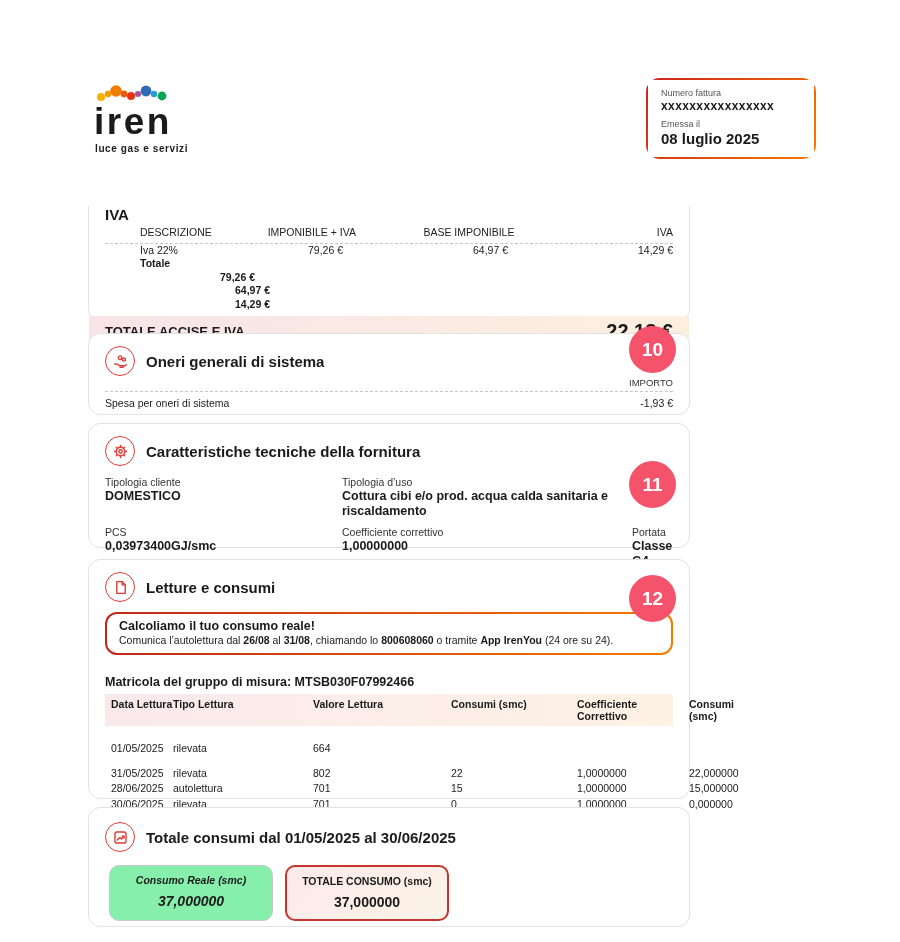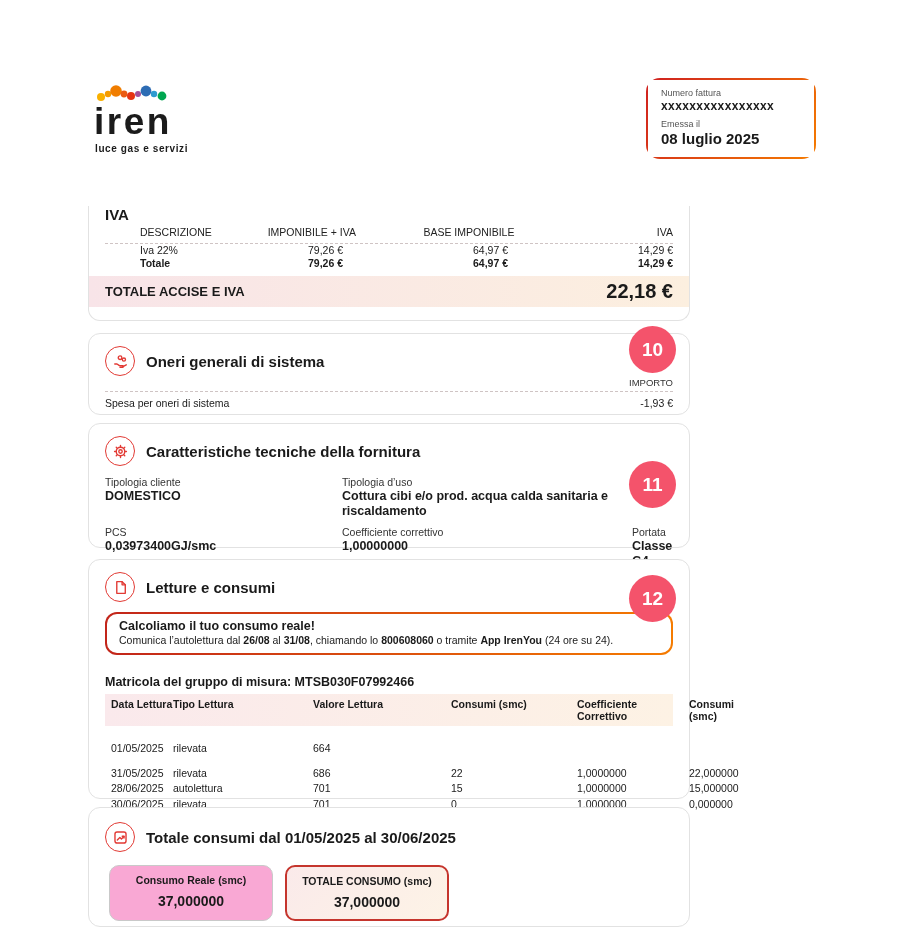--- a/index.html
+++ b/index.html
@@ -38,21 +38,21 @@
   .card-title { font-size:15px; font-weight:bold; }
 
   
   .iva-title { margin:11px 16px 3px; font-size:15px; font-weight:bold; }
   .iva-head, .iva-row { display:flex; margin:0 16px; font-size:10.5px; line-height:13.5px; }
   .iva-head { padding-bottom:3px; border-bottom:1px dashed #cfc4c4; color:#222; }
   .iva-c1 { flex:1; text-align:left;padding-left:35px; }
   .iva-c2 { width:150px; text-align:right; }
   .iva-c3 { width:165px; text-align:right; }
   .iva-c4 { width:165px; text-align:right; }
-  .iva-row.bold { font-weight:bold; }
+  .iva-row.bold { font-weight:bold;flex-direction:column; }
   .iva-total { margin-top:5px; padding:4px 16px;
     background:linear-gradient(90deg,#f8e4e8 0%,#fcefdf 100%);
     display:flex; align-items:center; justify-content:space-between; }
   .iva-total-label { font-size:13px; font-weight:bold; }
   .iva-total-value { font-size:20px; font-weight:bold; }
 
   
   .importo-label { text-align:right; font-size:9.5px; color:#333; margin-top:1px;
     padding-bottom:3px; border-bottom:1px dashed #cfc4c4; }
   .oneri-row { display:flex; justify-content:space-between; font-size:10.5px; padding-top:5px; }
@@ -75,21 +75,21 @@
     padding:0 6px; font-size:10.5px; }
   .tbl-head { margin-top:5px; padding-top:4px; padding-bottom:4px; font-weight:bold;
     background:linear-gradient(90deg,#fae9ec 0%,#fdf2e4 100%); }
   .tbl-body { margin-top:15px; }
   .tbl-row { line-height:15.5px; }
   .tbl-row.gap { margin-bottom:9px; }
 
   
   .tc-boxes { display:flex; gap:12px; margin-top:13px; margin-left:4px; }
   .tc-box { width:164px; border-radius:10px; text-align:center; padding:8px 6px 9px; }
-  .tc-box.real  { border:1px solid #c9c9c9; background:#f9a8d4; }
+  .tc-box.real  { border:1px solid #c9c9c9; background:#86efac;font-style:italic; }
   .tc-box.total { border:2px solid #c5352d; background:linear-gradient(135deg,#faeaea,#fdf3e6); }
   .tc-lbl { font-size:10.5px; font-weight:bold; }
   .tc-val { font-size:14px; font-weight:bold; margin-top:7px; }
 
   svg .stroke { stroke:#e23a34; fill:none; stroke-width:1.3; stroke-linecap:round; stroke-linejoin:round; }
 </style>
 </head>
 <body>
 
 <svg class="logo" viewBox="0 0 110 80">
@@ -245,21 +245,21 @@
         <div>01/05/2025</div>
         <div>rilevata</div>
         <div>664</div>
         <div></div>
         <div></div>
         <div></div>
       </div>
       <div class="tbl-row">
         <div>31/05/2025</div>
         <div>rilevata</div>
-        <div>686</div>
+        <div>802</div>
         <div>22</div>
         <div>1,0000000</div>
         <div>22,000000</div>
       </div>
       <div class="tbl-row">
         <div>28/06/2025</div>
         <div>autolettura</div>
         <div>701</div>
         <div>15</div>
         <div>1,0000000</div>

